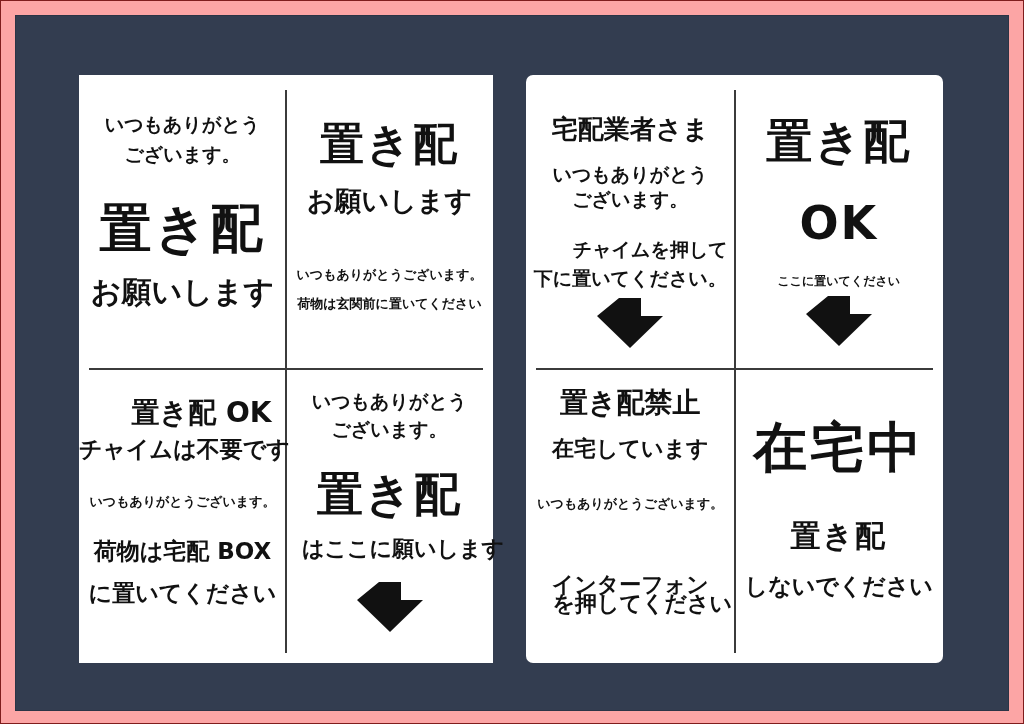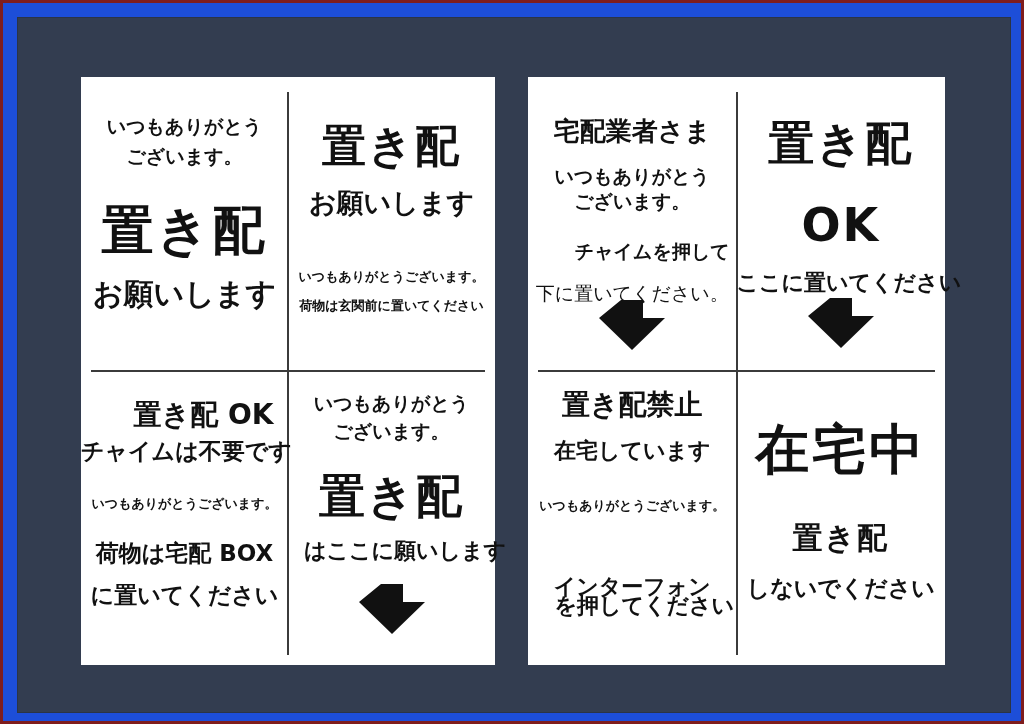--- a/index.html
+++ b/index.html
@@ -9,42 +9,42 @@
     height: 724px;
     background: #fafafa;
     font-family: "DejaVu Sans", "Liberation Sans", sans-serif;
     overflow: hidden;
   }
   .page {
     position: absolute;
     inset: 0;
     width: 1024px;
     height: 724px;
-    background: #1d4ed8;
-    border: 3px solid #7f1d1d;
+    background: #fca5a5;
+    border: 1px solid #7f1d1d;
     box-sizing: border-box;
   }
   .panel {
     position: absolute;
     left: 14px;
     top: 14px;
     width: 994px;
     height: 696px;
     background: #333d50;
     border: 1px solid #2b3445;
     box-sizing: border-box;
   }
   .sheet {
     position: absolute;
     top: 74px;
     height: 588px;
     background: #ffffff;
   }
   .left-sheet  { left: 78px;  width: 414px; }
-  .right-sheet { left: 525px; width: 417px; }
+  .right-sheet { left: 525px; width: 417px; border-radius: 7px; }
 
   .vdiv {
     position: absolute;
     left: 50%;
     margin-left: -1px;
     top: 15px;
     bottom: 10px;
     width: 2px;
     background: #3b3b3b;
   }
@@ -105,27 +105,27 @@
   .l-br .ln2 { top: 46px;  font-size: 19px; font-weight: 800; line-height: 28px; }
   .l-br .ln3 { top: 98px;  font-size: 46px; font-weight: 900; line-height: 54px; letter-spacing: 2px; }
   .l-br .ln4 { top: 166px; font-size: 22px; font-weight: 900; line-height: 28px; padding-left: 16px; }
   .l-br .arrow { top: 213px; }
 
   
   .r-tl .ln1 { top: 38px;  font-size: 26px; font-weight: 900; line-height: 32px; }
   .r-tl .ln2 { top: 85px;  font-size: 19px; font-weight: 800; line-height: 28px; }
   .r-tl .ln3 { top: 110px; font-size: 19px; font-weight: 800; line-height: 28px; }
   .r-tl .ln4 { top: 160px; font-size: 19px; font-weight: 800; line-height: 28px; padding-left: 40px; }
-  .r-tl .ln5 { top: 202px; font-size: 19px; font-weight: 400; line-height: 28px; }
+  .r-tl .ln5 { top: 189px; font-size: 19px; font-weight: 700; line-height: 28px; }
   .r-tl .arrow { top: 223px; }
 
   
   .r-tr .ln1 { top: 40px;  font-size: 46px; font-weight: 900; line-height: 52px; letter-spacing: 2px; }
   .r-tr .ln2 { top: 122px; font-size: 46px; font-weight: 900; line-height: 52px; letter-spacing: 2px; }
-  .r-tr .ln3 { top: 194px; font-size: 22px; font-weight: 900; line-height: 24px; }
+  .r-tr .ln3 { top: 194px; font-size: 12px; font-weight: 900; line-height: 24px; }
   .r-tr .arrow { top: 221px; }
 
   
   .r-bl .ln1 { top: 18px;  font-size: 28px; font-weight: 900; line-height: 32px; }
   .r-bl .ln2 { top: 66px;  font-size: 22px; font-weight: 900; line-height: 28px; }
   .r-bl .ln3 { top: 127px; font-size: 13px; font-weight: 700; line-height: 16px; }
   .r-bl .ln4 { top: 178px; font-size: 22px; font-weight: 900; line-height: 28px; margin-top: 24px; }
   .r-bl .ln5 { top: 221px; font-size: 22px; font-weight: 900; line-height: 28px; margin-left: 24px; }
 
   

